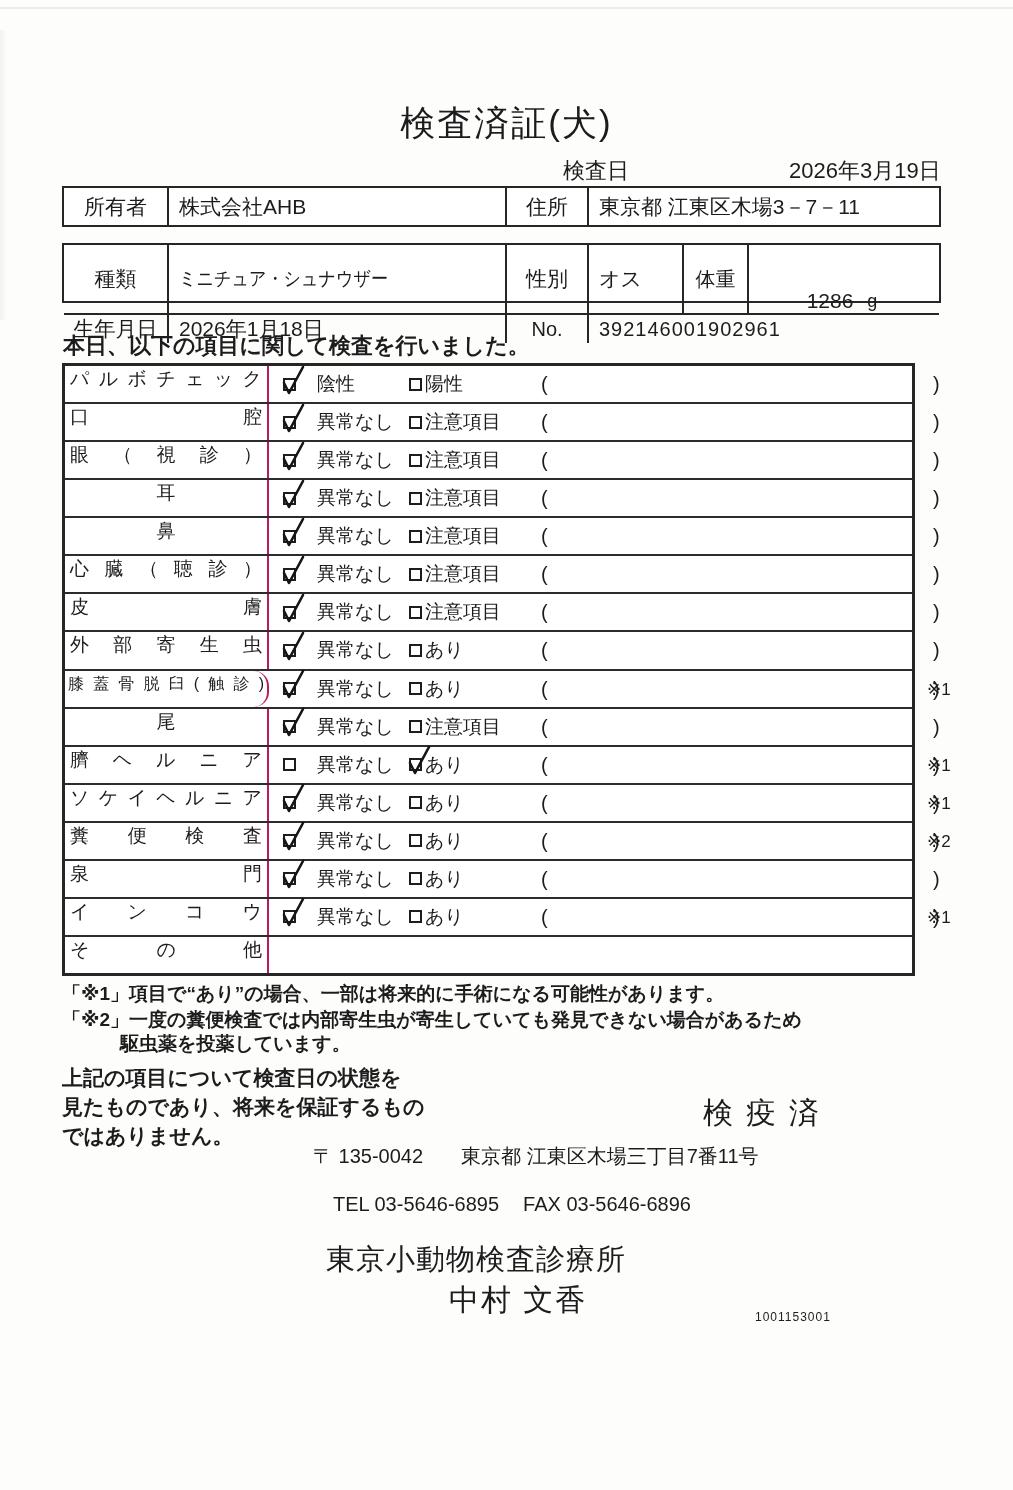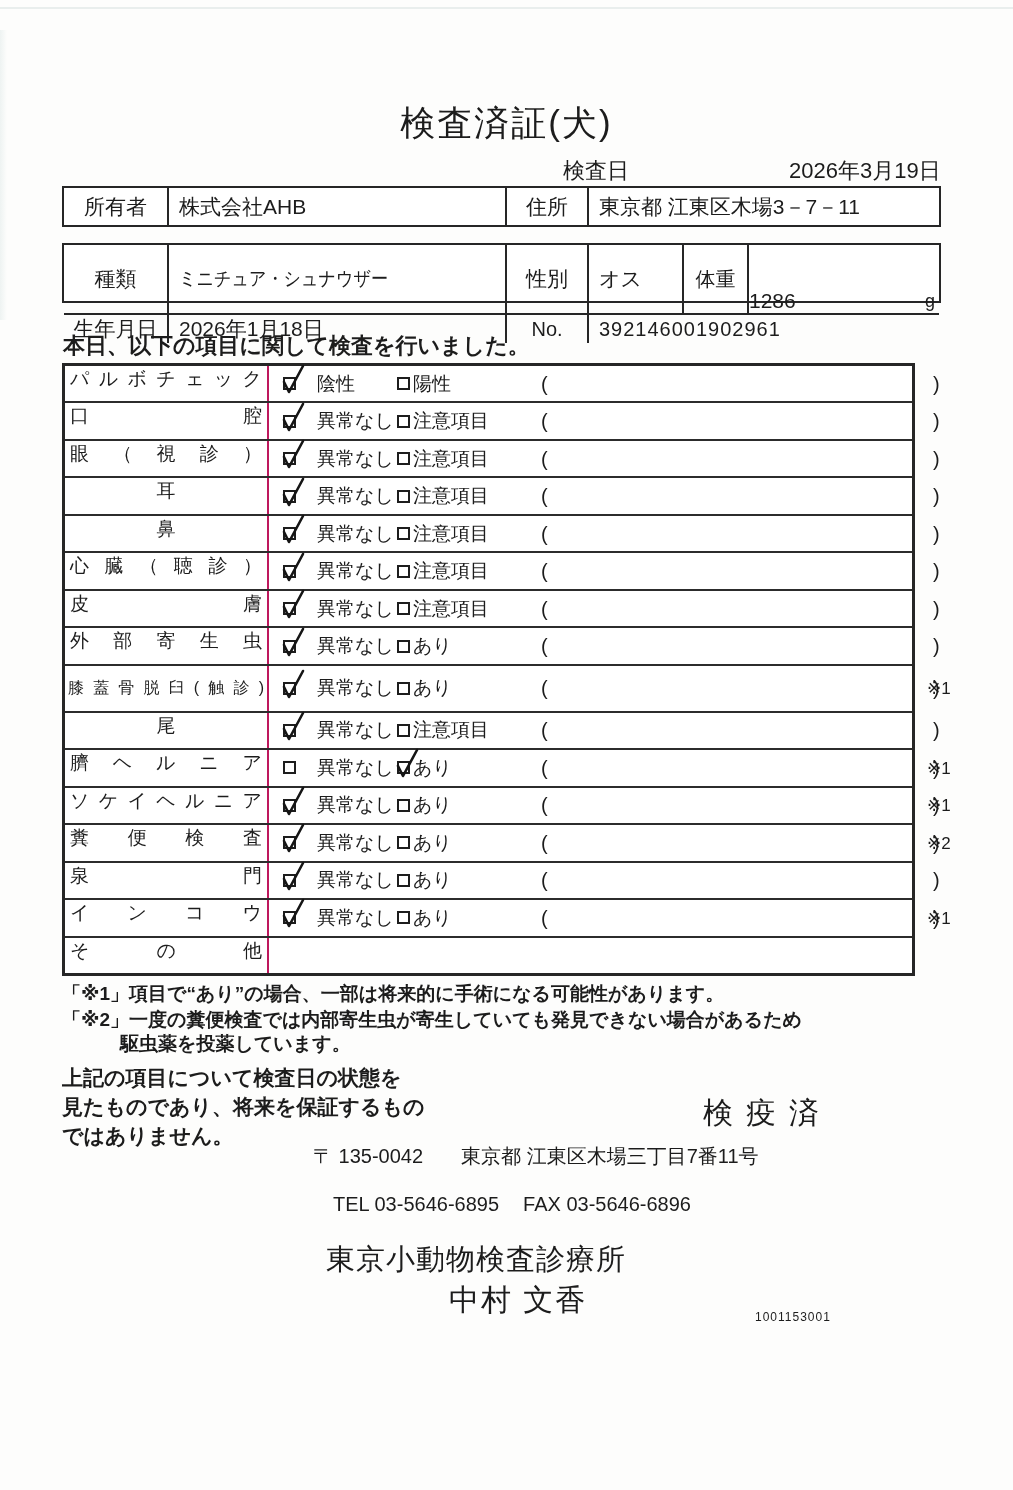--- a/index.html
+++ b/index.html
@@ -27,40 +27,40 @@
   .box1 { top:186px; left:62px; width:879px; height:41px; }
   .box2 { top:243px; left:62px; width:879px; height:60px; flex-direction:column; }
   .brow { display:flex; flex:1; }
   .brow.first { border-bottom:2px solid #262626; }
   .w-lab { width:105px; }
   .w-val1 { width:338px; border-right:2px solid #262626; }
   .w-lab2 { width:82px; }
   .breed { font-size:19px; transform:scaleX(0.9); transform-origin:left center; white-space:nowrap; }
   .sex-val { width:95px; border-right:2px solid #262626; }
   .wt-lab { width:65px; border-right:2px solid #262626; font-size:20px; }
-  .wt-val { flex:1; justify-content:space-between; padding-right:4px;margin-top:44px; }
+  .wt-val { flex:1; justify-content:center; padding-right:4px;margin-top:44px; }
   .wt-unit { font-size:18px; margin-left:14px; }
   .no-val { font-size:20px; letter-spacing:1px; }
 
   .intro { top:331px; left:63px; font-size:22px; font-weight:600; }
 
   
   .etable { top:363px; left:62px; width:853px; height:613px; border:3px solid #262626;
             display:flex; flex-direction:column; background:#fff; }
   .trow { position:relative; flex:1; display:flex; border-bottom:2px solid #2c2c2c; }
   .trow:last-child { border-bottom:none; }
   .tlabel { width:204px; border-right:2px solid #be185d; display:flex; align-items:flex-start;
             font-size:19px; font-weight:500; padding:0 5px; }
   .tlabel .jtext { width:100%; text-align:justify; text-align-last:justify; }
   .tlabel.center .jtext { text-align-last:center; }
-  .tlabel.tight { font-size:16px; padding:12px 3px; }
+  .tlabel.tight { font-size:16px; padding:3px 3px;border-radius:15px; }
   .tcontent { position:relative; flex:1; font-size:19px; font-weight:500; }
   .opt { position:absolute; top:50%; transform:translateY(-50%); white-space:nowrap; display:flex; align-items:center; }
   .o1 { left:14px;gap:18px; }
-  .o2 { left:128px; }
+  .o2 { left:140px; }
   .paren { position:absolute; top:50%; transform:translateY(-50%); font-size:20px; }
   .popen { left:272px; }
   .pclose { left:664px; }
   .note { position:absolute; left:862px; top:50%; transform:translateY(-50%);
           font-size:17px; font-weight:500; white-space:nowrap; }
 
   .cb { position:relative; display:inline-block; width:13px; height:13px;
         border:2px solid #1d1d1d; margin-right:3px; flex:0 0 auto; }
   .tick { position:absolute; left:-5px; top:-16px; width:26px; height:32px; overflow:visible; }
   .tick path { fill:none; stroke:#151515; stroke-width:2.6; stroke-linecap:round; stroke-linejoin:round; }

